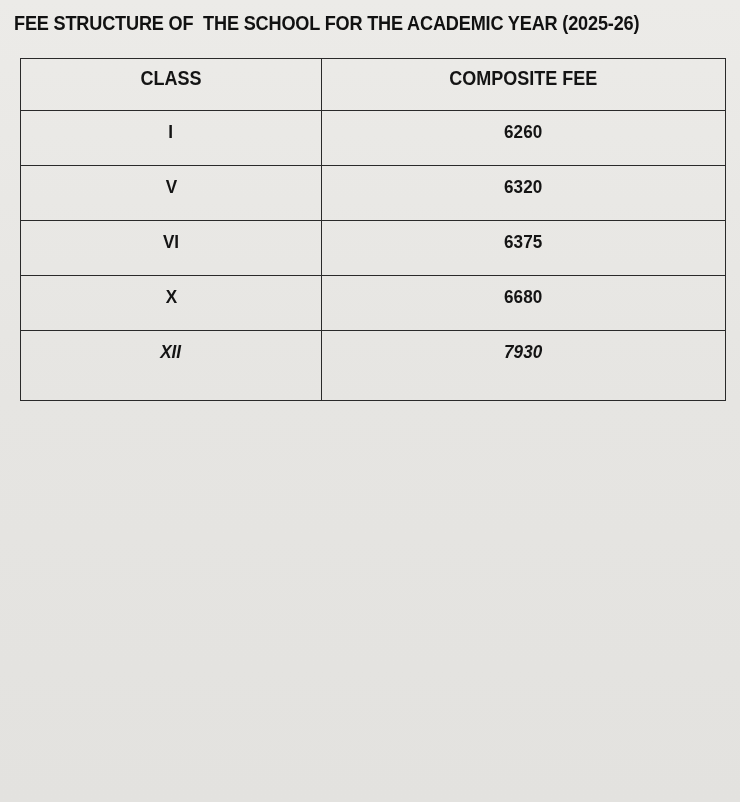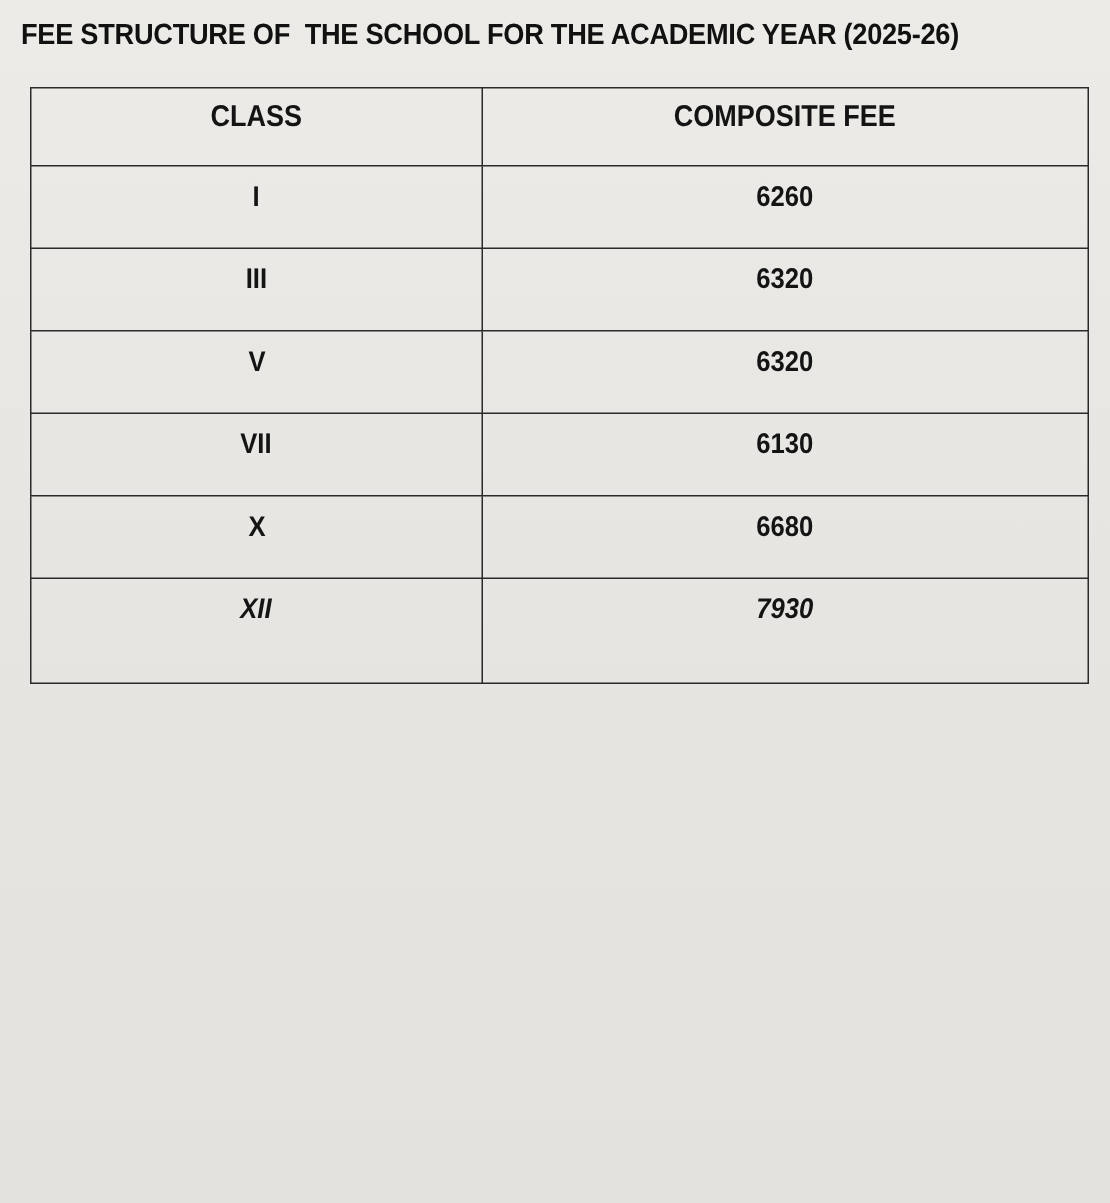--- a/index.html
+++ b/index.html
@@ -84,30 +84,26 @@
       <th><span class="cell-text">CLASS</span></th>
       <th><span class="cell-text">COMPOSITE FEE</span></th>
     </tr>
   </thead>
   <tbody>
     <tr>
       <td><span class="cell-text">I</span></td>
       <td><span class="cell-text">6260</span></td>
     </tr>
     <tr>
-      <td><span class="cell-text">III</span></td>
-      <td><span class="cell-text">6320</span></td>
-    </tr>
-    <tr>
       <td><span class="cell-text">V</span></td>
       <td><span class="cell-text">6320</span></td>
     </tr>
     <tr>
-      <td><span class="cell-text">VII</span></td>
-      <td><span class="cell-text">6130</span></td>
+      <td><span class="cell-text">VI</span></td>
+      <td><span class="cell-text">6375</span></td>
     </tr>
     <tr>
       <td><span class="cell-text">X</span></td>
       <td><span class="cell-text">6680</span></td>
     </tr>
     <tr>
       <td><span class="cell-text">XII</span></td>
       <td><span class="cell-text">7930</span></td>
     </tr>
   </tbody>

